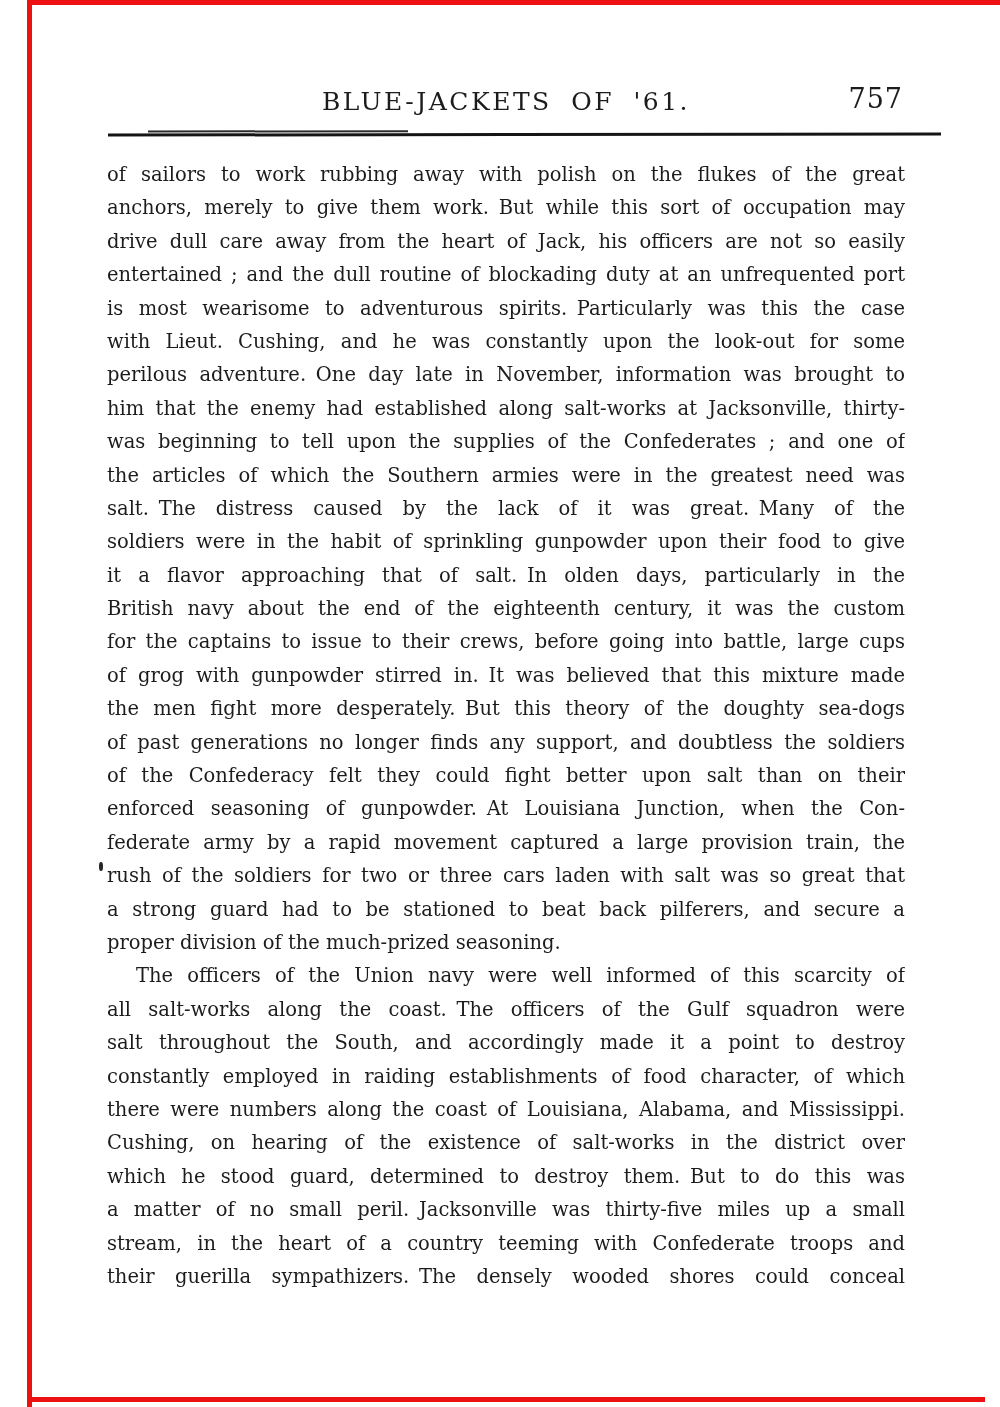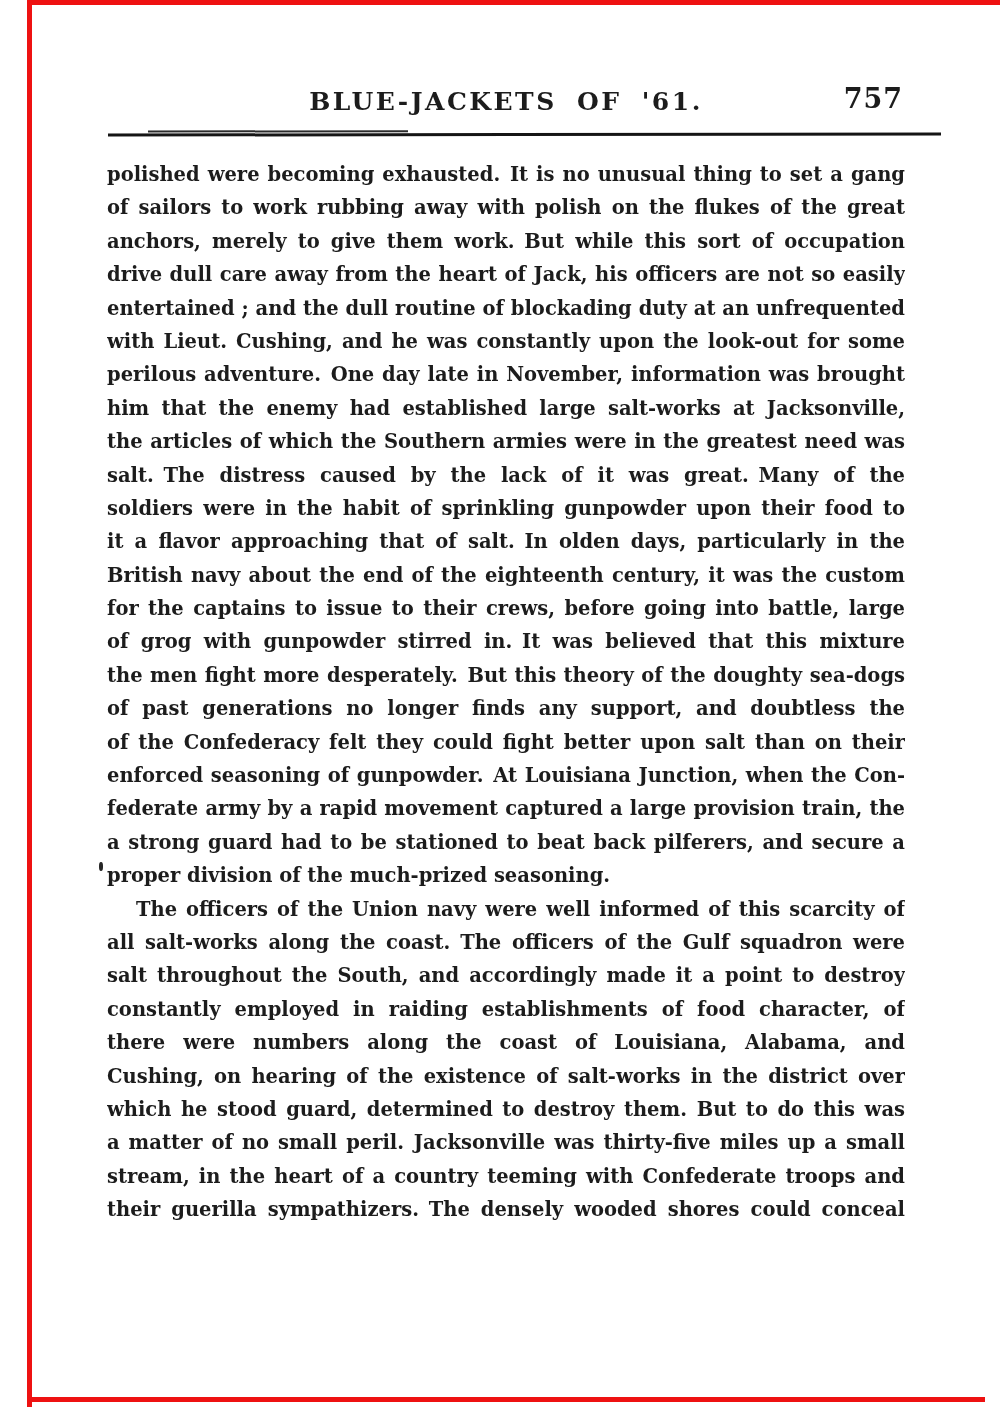--- a/index.html
+++ b/index.html
@@ -3,21 +3,20 @@
 <meta charset="utf-8">
 <style>
   html,body{margin:0;padding:0;background:#fff;}
   .page{
     position:relative;
     width:1000px;height:1407px;
     background:var(--paper,#ffffff);
     color:var(--ink,#1c1c1c);
     font-family:"DejaVu Serif", serif;
     overflow:hidden;
-    font-weight:bold;
   }
   
   .scan-mark{position:absolute;background:var(--scanred,#ee1111);}
   .scan-top{left:27px;top:0;width:973px;height:5px;}
   .scan-left{left:27px;top:0;width:5px;height:1407px;}
   .scan-bottom{left:27px;top:1397px;width:958px;height:5px;}
   
   .header{position:absolute;left:107px;top:87px;width:798px;height:32px;}
   .running-head{
     text-align:center;font-size:25px;letter-spacing:2.5px;word-spacing:9px;
@@ -54,40 +53,42 @@
   <div class="scan-mark scan-bottom"></div>
 
   <div class="header">
     <div class="running-head">BLUE-JACKETS OF '61.</div>
     <div class="page-number">757</div>
   </div>
 
   <div class="header-rule"></div>
 
   <div class="body-text">
-      <div class="line">polished were becoming exhausted. It is no unusual thing to set a gang</div>
       <div class="line">of sailors to work rubbing away with polish on the flukes of the great</div>
       <div class="line">anchors, merely to give them work. But while this sort of occupation may</div>
       <div class="line">drive dull care away from the heart of Jack, his officers are not so easily</div>
       <div class="line">entertained ; and the dull routine of blockading duty at an unfrequented port</div>
+      <div class="line">is most wearisome to adventurous spirits. Particularly was this the case</div>
       <div class="line">with Lieut. Cushing, and he was constantly upon the look-out for some</div>
       <div class="line">perilous adventure. One day late in November, information was brought to</div>
-      <div class="line">him that the enemy had established large salt-works at Jacksonville, thirty-</div>
+      <div class="line">him that the enemy had established along salt-works at Jacksonville, thirty-</div>
+      <div class="line">was beginning to tell upon the supplies of the Confederates ; and one of</div>
       <div class="line">the articles of which the Southern armies were in the greatest need was</div>
       <div class="line">salt. The distress caused by the lack of it was great. Many of the</div>
       <div class="line">soldiers were in the habit of sprinkling gunpowder upon their food to give</div>
       <div class="line">it a flavor approaching that of salt. In olden days, particularly in the</div>
       <div class="line">British navy about the end of the eighteenth century, it was the custom</div>
       <div class="line">for the captains to issue to their crews, before going into battle, large cups</div>
       <div class="line">of grog with gunpowder stirred in. It was believed that this mixture made</div>
       <div class="line">the men fight more desperately. But this theory of the doughty sea-dogs</div>
       <div class="line">of past generations no longer finds any support, and doubtless the soldiers</div>
       <div class="line">of the Confederacy felt they could fight better upon salt than on their</div>
       <div class="line">enforced seasoning of gunpowder. At Louisiana Junction, when the Con-</div>
       <div class="line">federate army by a rapid movement captured a large provision train, the</div>
+      <div class="line">rush of the soldiers for two or three cars laden with salt was so great that</div>
       <div class="line">a strong guard had to be stationed to beat back pilferers, and secure a</div>
       <div class="line no-just">proper division of the much-prized seasoning.</div>
       <div class="line indent">The officers of the Union navy were well informed of this scarcity of</div>
       <div class="line">all salt-works along the coast. The officers of the Gulf squadron were</div>
       <div class="line">salt throughout the South, and accordingly made it a point to destroy</div>
       <div class="line">constantly employed in raiding establishments of food character, of which</div>
       <div class="line">there were numbers along the coast of Louisiana, Alabama, and Mississippi.</div>
       <div class="line">Cushing, on hearing of the existence of salt-works in the district over</div>
       <div class="line">which he stood guard, determined to destroy them. But to do this was</div>
       <div class="line">a matter of no small peril. Jacksonville was thirty-five miles up a small</div>

